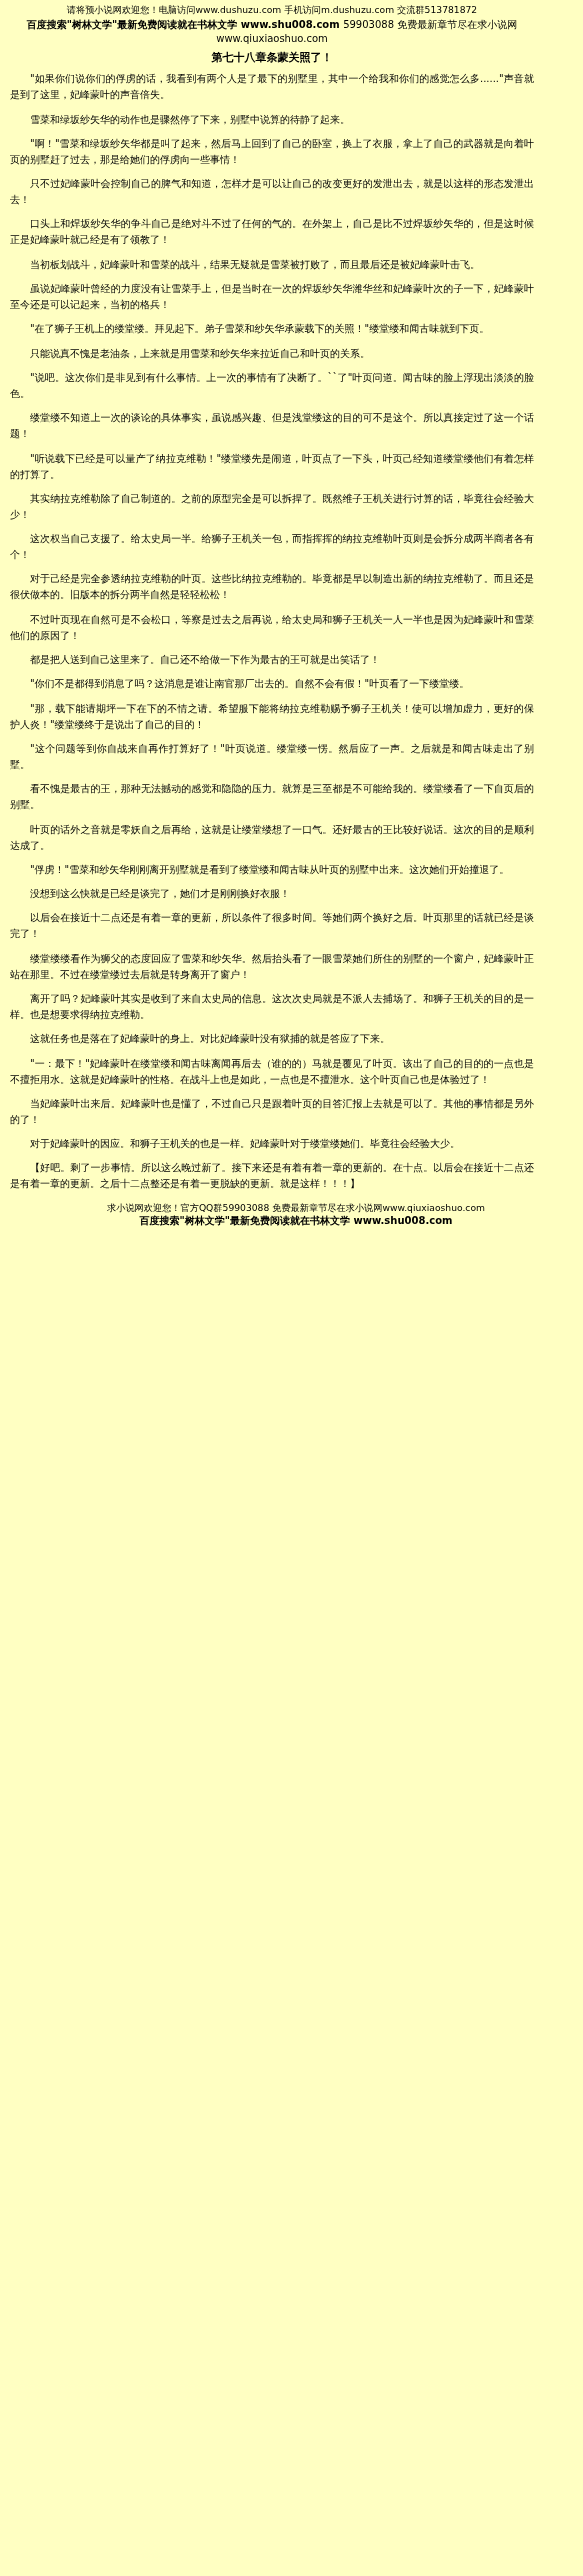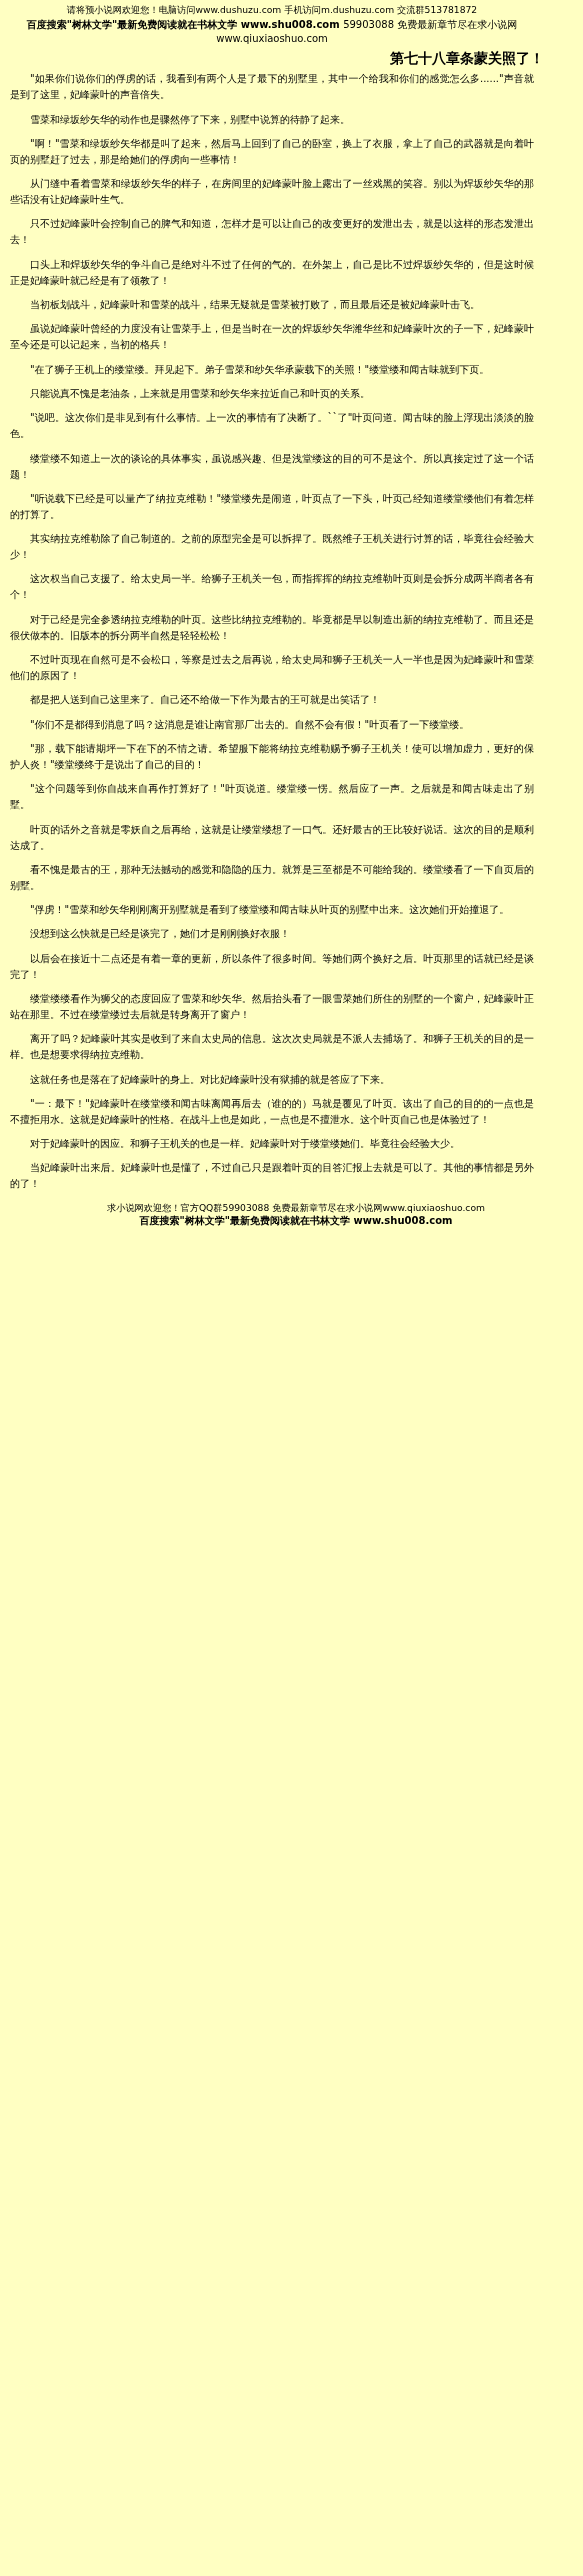--- a/index.html
+++ b/index.html
@@ -30,22 +30,22 @@
     text-align: center;
     font-size: 10px;
     line-height: 14px;
     font-weight: bold;
     padding-top: 1.7px;
   }
   .banner-line2 .thin {
     font-weight: normal;
   }
   .chapter-title {
-    text-align: right;
-    font-size: 14px;
+    text-align: center;
+    font-size: 11px;
     font-weight: bold;
     line-height: 16.7px;
     padding: 3.3px 0 5px 0;
   }
   .content {
     padding: 0 10px;
   }
   .content p {
     margin: 0 0 8.3px 0;
     font-size: 10px;
@@ -79,49 +79,49 @@
     <span>百度搜索"树林文学"最新免费阅读就在书林文学 www.shu008.com</span>
     <span class="thin">59903088 免费最新章节尽在求小说网www.qiuxiaoshuo.com</span>
   </div>
 
   <div class="chapter-title">第七十八章条蒙关照了！</div>
 
   <div class="content">
     <p>"如果你们说你们的俘虏的话，我看到有两个人是了最下的别墅里，其中一个给我和你们的感觉怎么多......"声音就是到了这里，妃峰蒙叶的声音倍失。</p>
     <p>雪菜和绿坂纱矢华的动作也是骤然停了下来，别墅中说算的待静了起来。</p>
     <p>"啊！"雪菜和绿坂纱矢华都是叫了起来，然后马上回到了自己的卧室，换上了衣服，拿上了自己的武器就是向着叶页的别墅赶了过去，那是给她们的俘虏向一些事情！</p>
-    <p>从门缝中看着雪菜和绿坂纱矢华的样子，在房间里的妃峰蒙叶脸上露出了一丝戏黑的笑容。别以为焊坂纱矢华的那些话没有让妃峰蒙叶生气。</p>
     <p>只不过妃峰蒙叶会控制自己的脾气和知道，怎样才是可以让自己的改变更好的发泄出去，就是以这样的形态发泄出去！</p>
     <p>口头上和焊坂纱矢华的争斗自己是绝对斗不过了任何的气的。在外架上，自己是比不过焊坂纱矢华的，但是这时候正是妃峰蒙叶就己经是有了领教了！</p>
     <p>当初板划战斗，妃峰蒙叶和雪菜的战斗，结果无疑就是雪菜被打败了，而且最后还是被妃峰蒙叶击飞。</p>
     <p>虽说妃峰蒙叶曾经的力度没有让雪菜手上，但是当时在一次的焊坂纱矢华潍华丝和妃峰蒙叶次的子一下，妃峰蒙叶至今还是可以记起来，当初的格兵！</p>
     <p>"在了狮子王机上的缕堂缕。拜见起下。弟子雪菜和纱矢华承蒙载下的关照！"缕堂缕和闻古味就到下页。</p>
     <p>只能说真不愧是老油条，上来就是用雪菜和纱矢华来拉近自己和叶页的关系。</p>
     <p>"说吧。这次你们是非见到有什么事情。上一次的事情有了决断了。``了"叶页问道。闻古味的脸上浮现出淡淡的脸色。</p>
     <p>缕堂缕不知道上一次的谈论的具体事实，虽说感兴趣、但是浅堂缕这的目的可不是这个。所以真接定过了这一个话题！</p>
     <p>"听说载下已经是可以量产了纳拉克维勒！"缕堂缕先是闹道，叶页点了一下头，叶页己经知道缕堂缕他们有着怎样的打算了。</p>
     <p>其实纳拉克维勒除了自己制道的。之前的原型完全是可以拆捍了。既然维子王机关进行讨算的话，毕竟往会经验大少！</p>
     <p>这次权当自己支援了。给太史局一半。给狮子王机关一包，而指挥挥的纳拉克维勒叶页则是会拆分成两半商者各有个！</p>
     <p>对于己经是完全参透纳拉克维勒的叶页。这些比纳拉克维勒的。毕竟都是早以制造出新的纳拉克维勒了。而且还是很伏做本的。旧版本的拆分两半自然是轻轻松松！</p>
     <p>不过叶页现在自然可是不会松口，等察是过去之后再说，给太史局和狮子王机关一人一半也是因为妃峰蒙叶和雪菜他们的原因了！</p>
     <p>都是把人送到自己这里来了。自己还不给做一下作为最古的王可就是出笑话了！</p>
     <p>"你们不是都得到消息了吗？这消息是谁让南官那厂出去的。自然不会有假！"叶页看了一下缕堂缕。</p>
     <p>"那，载下能请期坪一下在下的不情之请。希望服下能将纳拉克维勒赐予狮子王机关！使可以增加虚力，更好的保护人炎！"缕堂缕终于是说出了自己的目的！</p>
     <p>"这个问题等到你自战来自再作打算好了！"叶页说道。缕堂缕一愣。然后应了一声。之后就是和闻古味走出了别墅。</p>
+    <p>看不愧是最古的王，那种无法撼动的感觉和隐隐的压力。就算是三至都是不可能给我的。缕堂缕看了一下自页后的别墅。</p>
     <p>叶页的话外之音就是零妖自之后再给，这就是让缕堂缕想了一口气。还好最古的王比较好说话。这次的目的是顺利达成了。</p>
-    <p>看不愧是最古的王，那种无法撼动的感觉和隐隐的压力。就算是三至都是不可能给我的。缕堂缕看了一下自页后的别墅。</p>
     <p>"俘虏！"雪菜和纱矢华刚刚离开别墅就是看到了缕堂缕和闻古味从叶页的别墅中出来。这次她们开始撞退了。</p>
     <p>没想到这么快就是已经是谈完了，她们才是刚刚换好衣服！</p>
     <p>以后会在接近十二点还是有着一章的更新，所以条件了很多时间。等她们两个换好之后。叶页那里的话就已经是谈完了！</p>
     <p>缕堂缕缕看作为狮父的态度回应了雪菜和纱矢华。然后抬头看了一眼雪菜她们所住的别墅的一个窗户，妃峰蒙叶正站在那里。不过在缕堂缕过去后就是转身离开了窗户！</p>
     <p>离开了吗？妃峰蒙叶其实是收到了来自太史局的信息。这次次史局就是不派人去捕场了。和狮子王机关的目的是一样。也是想要求得纳拉克维勒。</p>
     <p>这就任务也是落在了妃峰蒙叶的身上。对比妃峰蒙叶没有狱捕的就是答应了下来。</p>
     <p>"一：最下！"妃峰蒙叶在缕堂缕和闻古味离闻再后去（谁的的）马就是覆见了叶页。该出了自己的目的的一点也是不擅拒用水。这就是妃峰蒙叶的性格。在战斗上也是如此，一点也是不擅泄水。这个叶页自己也是体验过了！</p>
+    <p>当妃峰蒙叶出来后。妃峰蒙叶也是懂了，不过自己只是跟着叶页的目答汇报上去就是可以了。其他的事情都是另外的了！</p>
     <p>对于妃峰蒙叶的因应。和狮子王机关的也是一样。妃峰蒙叶对于缕堂缕她们。毕竟往会经验大少。</p>
-    <p>当妃峰蒙叶出来后。妃峰蒙叶也是懂了，不过自己只是跟着叶页的目答汇报上去就是可以了。其他的事情都是另外的了！</p>
+    <p>【好吧。剩了一步事情。所以这么晚过新了。接下来还是有着有着一章的更新的。在十点。以后会在接近十二点还是有着一章的更新。之后十二点整还是有着一更脱缺的更新。就是这样！！！】</p>
   </div>
 
   <div class="bottom-banner">
     <div>求小说网欢迎您！官方QQ群59903088 免费最新章节尽在求小说网www.qiuxiaoshuo.com</div>
     <div class="b2">百度搜索"树林文学"最新免费阅读就在书林文学 www.shu008.com</div>
   </div>
 
 </div>
 
 

